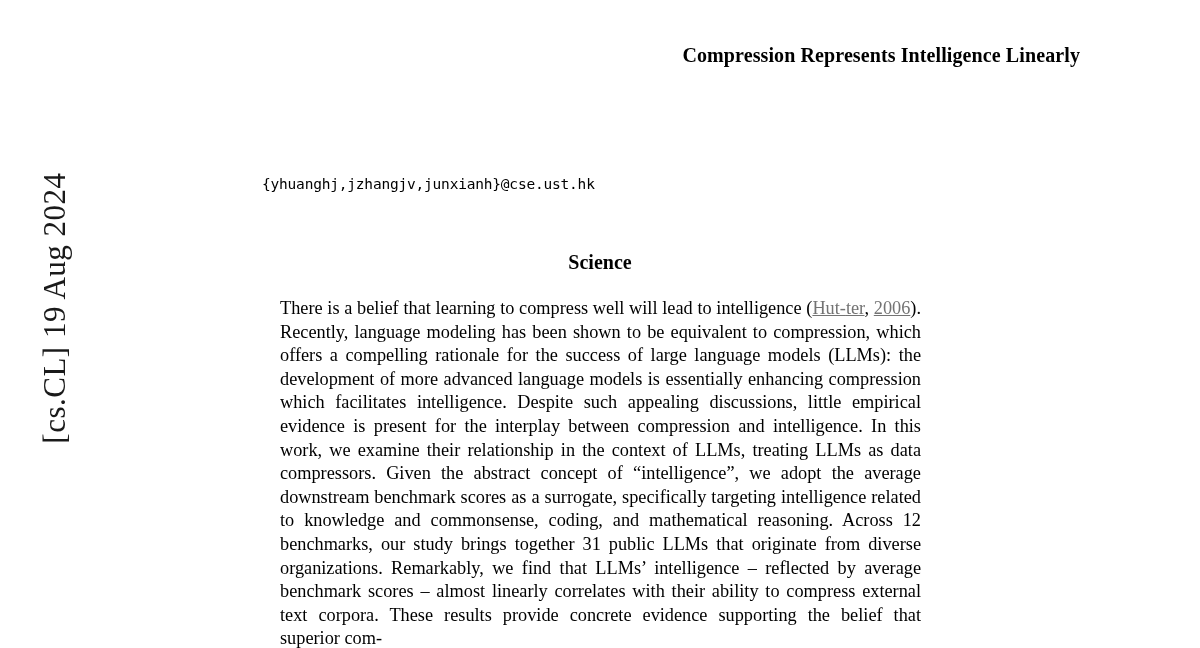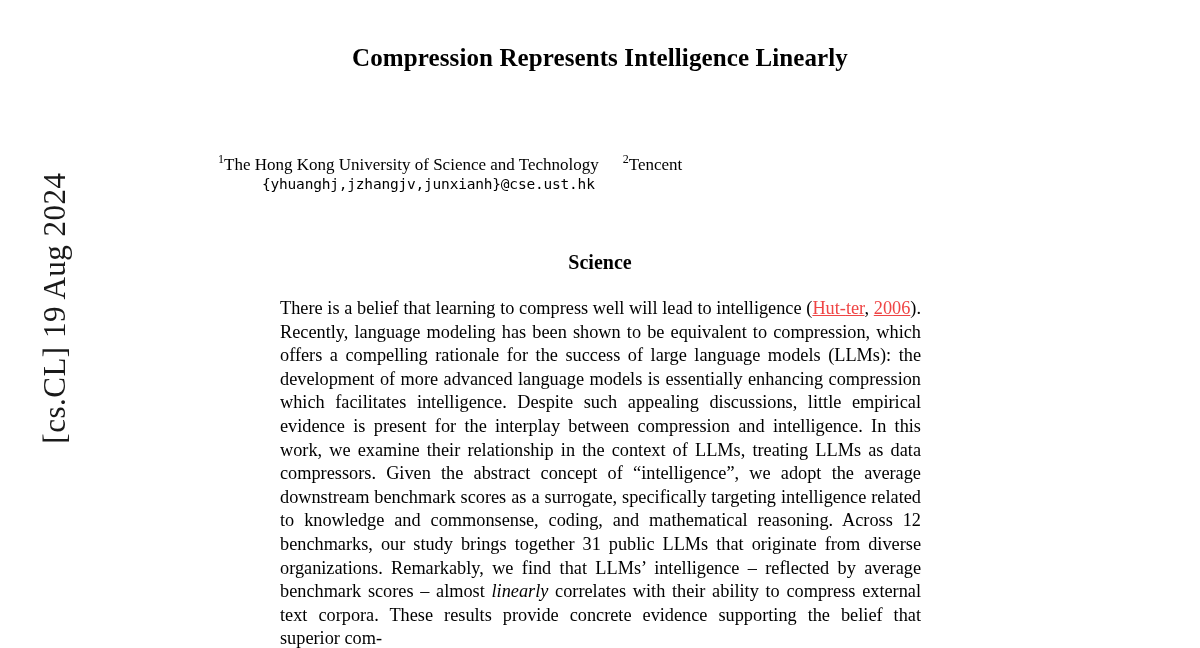--- a/index.html
+++ b/index.html
@@ -45,22 +45,22 @@
     top: 0;
     width: 1200px;
     height: 648px;
   }
 
   .title {
     position: absolute;
     left: 120px;
     top: 44px;
     width: 960px;
-    text-align: center;
-    font-size: 25px;
+    text-align: right;
+    font-size: 20px;
     font-weight: bold;
     letter-spacing: 0.1px;
   }
 
   .authors {
     position: absolute;
     left: 120px;
     top: 124px;
     width: 960px;
     text-align: center;
@@ -108,38 +108,35 @@
     left: 280px;
     top: 297px;
     width: 641px;
     font-size: 18.3px;
     line-height: 23.6px;
     text-align: justify;
     text-justify: inter-word;
     hyphens: manual;
   }
   .abstract-body p { margin: 0; }
-  .cite-link { color: #ef4444; }
-  .ital { font-style: italic; }
+  .cite-link { color: #737373; }
+  .ital { }
 </style>
 </head>
 <body>
 
 <div class="page">
 
   <div class="arxiv-stamp">
     <div class="vtext">[cs.CL]  19 Aug 2024</div>
   </div>
 
   <div class="title">Compression Represents Intelligence Linearly</div>
 
 
-  <div class="affil">
-    <span class="a1"><sup>1</sup><span>The Hong Kong University of Science and Technology</span></span><span class="a2"><sup>2</sup><span>Tencent</span></span>
-  </div>
 
   <div class="email">{yhuanghj,jzhangjv,junxianh}@cse.ust.hk</div>
 
   <div class="abstract-head">Science</div>
 
   <div class="abstract-body">
     <p><span>There is a belief that learning to compress well will lead to intelligence (</span><a class="cite-link" href="#">Hut-</a><a class="cite-link" href="#">ter</a><span>, </span><a class="cite-link" href="#">2006</a><span>). Recently, language modeling has been shown to be equivalent to compression, which offers a compelling rationale for the success of large language models (LLMs): the development of more advanced language models is essentially enhancing compression which facilitates intelligence. Despite such appealing discussions, little empirical evidence is present for the interplay between compression and intelligence. In this work, we examine their relationship in the context of LLMs, treating LLMs as data compressors. Given the abstract concept of “intelligence”, we adopt the average downstream benchmark scores as a surrogate, specifically targeting intelligence related to knowledge and commonsense, coding, and mathematical reasoning. Across 12 benchmarks, our study brings together 31 public LLMs that originate from diverse organizations. Remarkably, we find that LLMs’ intelligence – reflected by average benchmark scores – almost </span><span class="ital">linearly</span><span> correlates with their ability to compress external text corpora. These results provide concrete evidence supporting the belief that superior com-</span></p>
   </div>
 
 </div>

